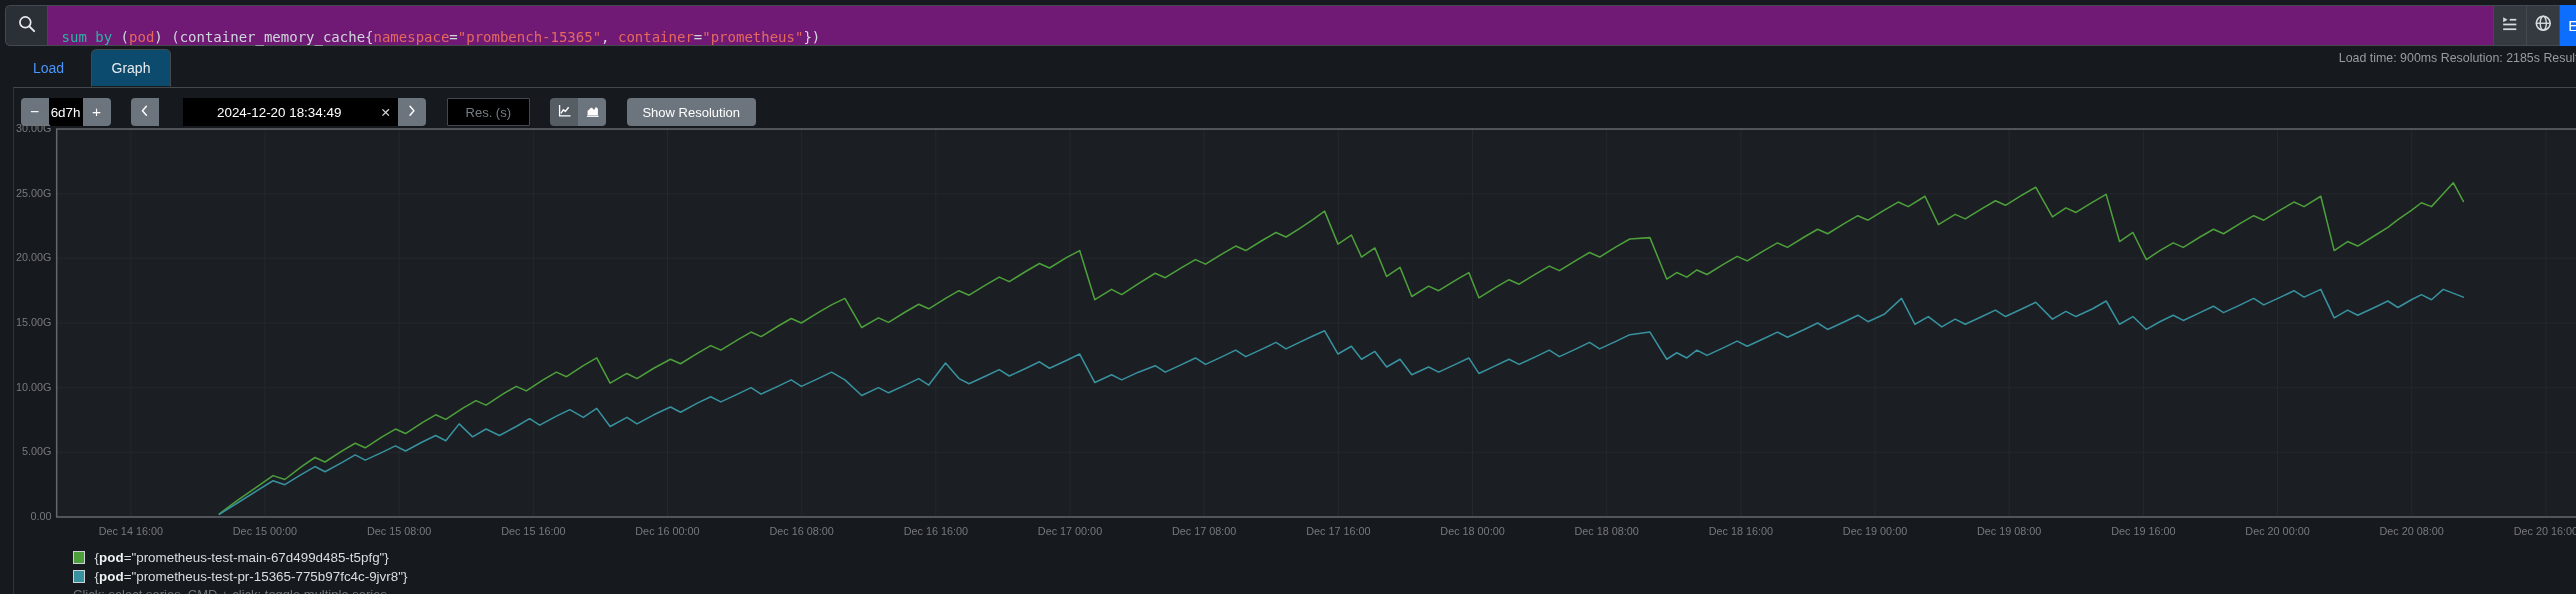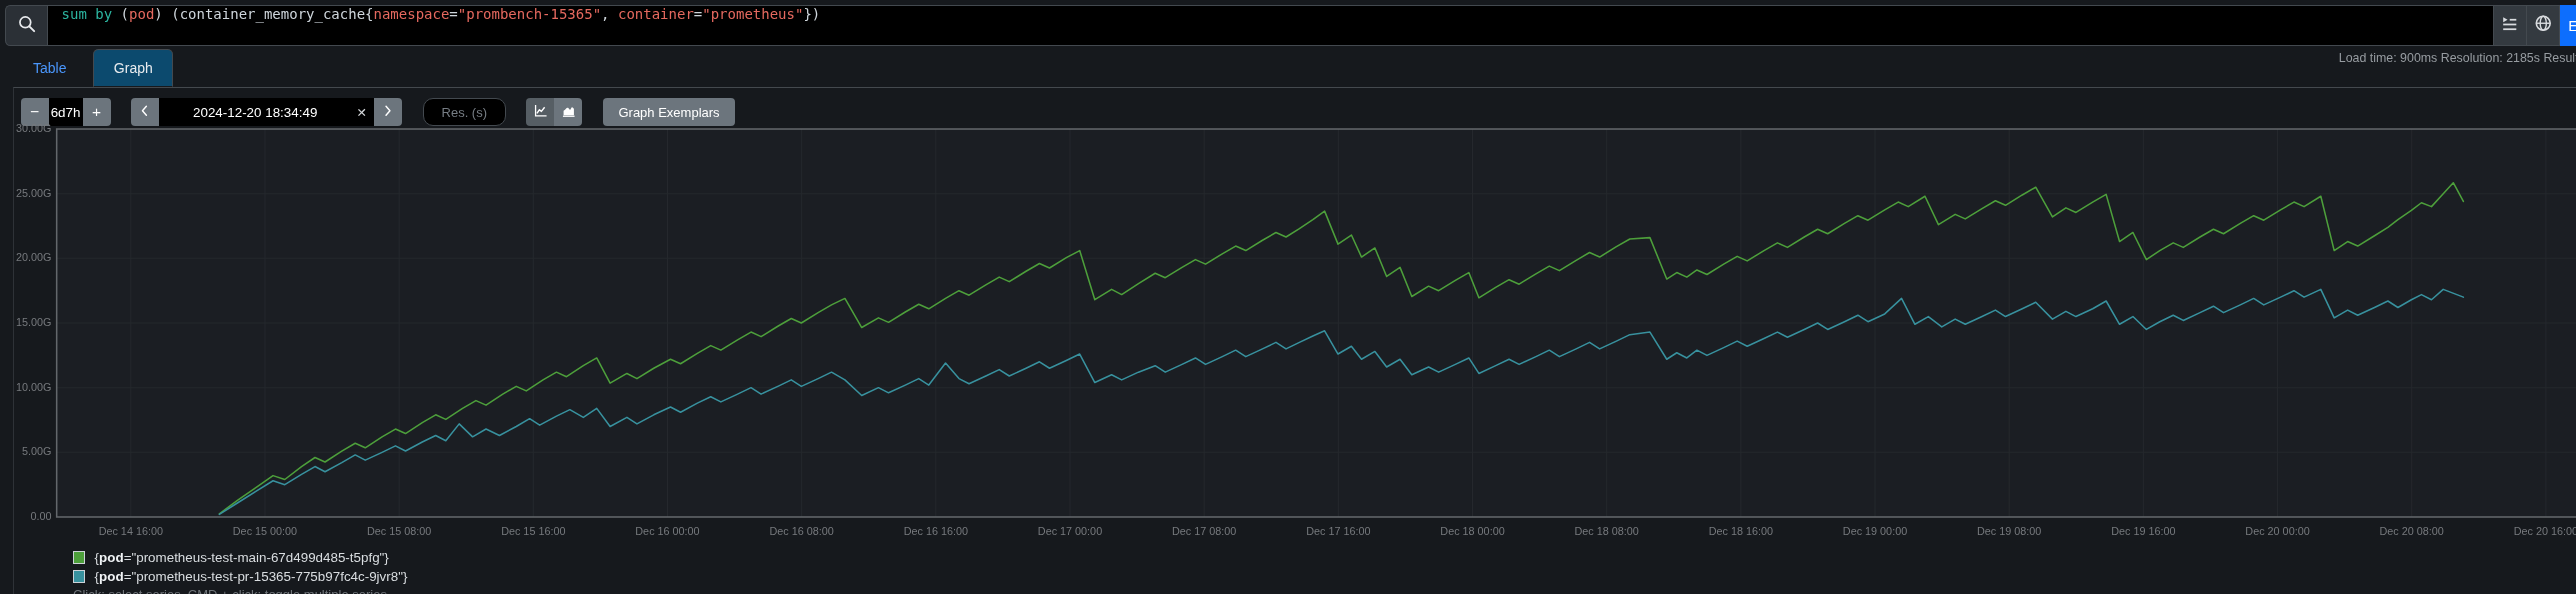--- a/index.html
+++ b/index.html
@@ -3,21 +3,21 @@
 <meta charset="utf-8">
 <style>
   html,body{margin:0;padding:0;background:#16191d;width:2635px;height:595px;overflow:hidden;
             font-family:"Liberation Sans",sans-serif;}
   .app{position:relative;width:2635px;height:595px;background:#16191d;}
 
   
   .query-row{position:absolute;left:5.2px;top:4.6px;right:4.1px;height:41px;display:flex;align-items:stretch;}
   .search-addon{width:41px;background:#2b3036;border:1px solid #43494f;border-right:none;
                 border-radius:5.2px 0 0 5.2px;display:flex;align-items:center;justify-content:center;}
-  .query-input{flex:1;background:#000000;border:1px solid #43494f;display:flex;align-items:flex-start;
+  .query-input{flex:1;background:#701a75;border:1px solid #43494f;display:flex;align-items:flex-end;
                padding:0 13.4px;font-family:"DejaVu Sans Mono","Liberation Mono",monospace;font-size:14px;
                color:#cfd6dc;white-space:pre;}
   .tok-kw{color:#2cb5a0}.tok-lbl{color:#e5695f}.tok-str{color:#e5695f}.tok-p{color:#cfd6dc}.tok-metric{color:#cfd6dc}
   .icon-btn{width:33px;background:#343a40;border:1px solid #43494f;border-left:none;display:flex;
             align-items:center;justify-content:center;cursor:pointer;padding:0;}
   .execute-btn{width:71px;background:#0d6efd;color:#fff;font-size:15px;border:none;
                border-radius:0 5.2px 5.2px 0;cursor:pointer;font-family:inherit;}
 
   
   .stats{position:absolute;top:51px;right:6.2px;color:#979ca1;font-size:12.4px;}
@@ -39,25 +39,25 @@
   .tb-gap{width:20.6px;}
   .grp{display:flex;align-items:stretch;}
   .tb-btn{background:#6c757d;color:#fff;border:none;font-size:15.5px;cursor:pointer;
           display:flex;align-items:center;justify-content:center;font-family:inherit;padding:0;}
   .tb-btn.sq{width:28px;}
   .grp .first{border-radius:4.1px 0 0 4.1px;}
   .grp .last{border-radius:0 4.1px 4.1px 0;}
   .tb-input{background:#000;color:#fff;border:none;font-size:13.4px;text-align:center;
             font-family:inherit;outline:none;}
   .dur-input{width:30px;}
-  .time-wrap{position:relative;display:flex;}
+  .time-wrap{position:relative;display:flex;margin-left:24px;}
   .time-input{width:188px;padding-right:25px;}
   .clear-x{position:absolute;right:7.2px;top:50%;transform:translateY(-50%);color:#d7dadd;
            font-size:12.4px;cursor:pointer;}
-  .res-input{width:77px;background:#000;border:1px solid #43494f;border-radius:10px;color:#fff;
+  .res-input{width:77px;background:#000;border:1px solid #43494f;border-radius:1px;color:#fff;
              font-size:13px;text-align:center;font-family:inherit;outline:none;}
   .res-input::placeholder{color:#767d84;}
   .toggle-btn{width:28px;background:#6c757d;border:none;cursor:pointer;display:flex;
               align-items:center;justify-content:center;padding:0;}
   .toggle-btn.active{background:#565e64;}
   .exemplars-btn{background:#6c757d;color:#fff;border:none;border-radius:4.1px;font-size:13px;
                  padding:0 15.5px;cursor:pointer;font-family:inherit;}
 
   
   #chart{position:absolute;left:0;top:0;width:2635px;height:595px;pointer-events:none;}
@@ -107,21 +107,21 @@
     <button class="execute-btn">Execute</button>
   </div>
 
   <div class="stats">
     <span>Load time: 900ms</span>
     <span>Resolution: 2185s</span>
     <span>Result series: 2</span>
   </div>
 
   <div class="tabs">
-    <a class="tab inactive">Table</a>
+    <a class="tab inactive">Load</a>
     <a class="tab active">Graph</a>
   </div>
 
   <div class="card">
     <div class="toolbar">
       <div class="grp">
         <button class="tb-btn sq first">−</button>
         <input class="tb-input dur-input" value="6d7h" style="">
         <button class="tb-btn sq last">+</button>
       </div>
@@ -161,21 +161,21 @@
         <button class="toggle-btn last" style="border-radius:0 4.1px 4.1px 0;">
           <span>
             <svg width="15.5" height="15.5" viewBox="0 0 24 24">
               <path d="M4,19 L4,12 C7,10 9,6 11,7.5 L14,11 L17,6 L20,9 L20,19 Z" fill="#fff"></path>
               <line x1="3" y1="20.5" x2="21" y2="20.5" stroke="#fff" stroke-width="2"></line>
             </svg>
           </span>
         </button>
       </div>
       <div class="tb-gap"></div>
-      <button class="exemplars-btn">Graph Exemplars</button>
+      <button class="exemplars-btn">Show Resolution</button>
     </div>
   </div>
 
   <svg id="chart" viewBox="0 0 5114 1154">
       <rect x="110" y="250" width="4915" height="753" fill="#1b1e23"></rect>
       <line x1="253.86953642384105" y1="250" x2="253.86953642384105" y2="1003" stroke="#25282d" stroke-width="2"></line>
       <line x1="514.2668874172185" y1="250" x2="514.2668874172185" y2="1003" stroke="#25282d" stroke-width="2"></line>
       <line x1="774.664238410596" y1="250" x2="774.664238410596" y2="1003" stroke="#25282d" stroke-width="2"></line>
       <line x1="1035.0615894039736" y1="250" x2="1035.0615894039736" y2="1003" stroke="#25282d" stroke-width="2"></line>
       <line x1="1295.4589403973512" y1="250" x2="1295.4589403973512" y2="1003" stroke="#25282d" stroke-width="2"></line>

